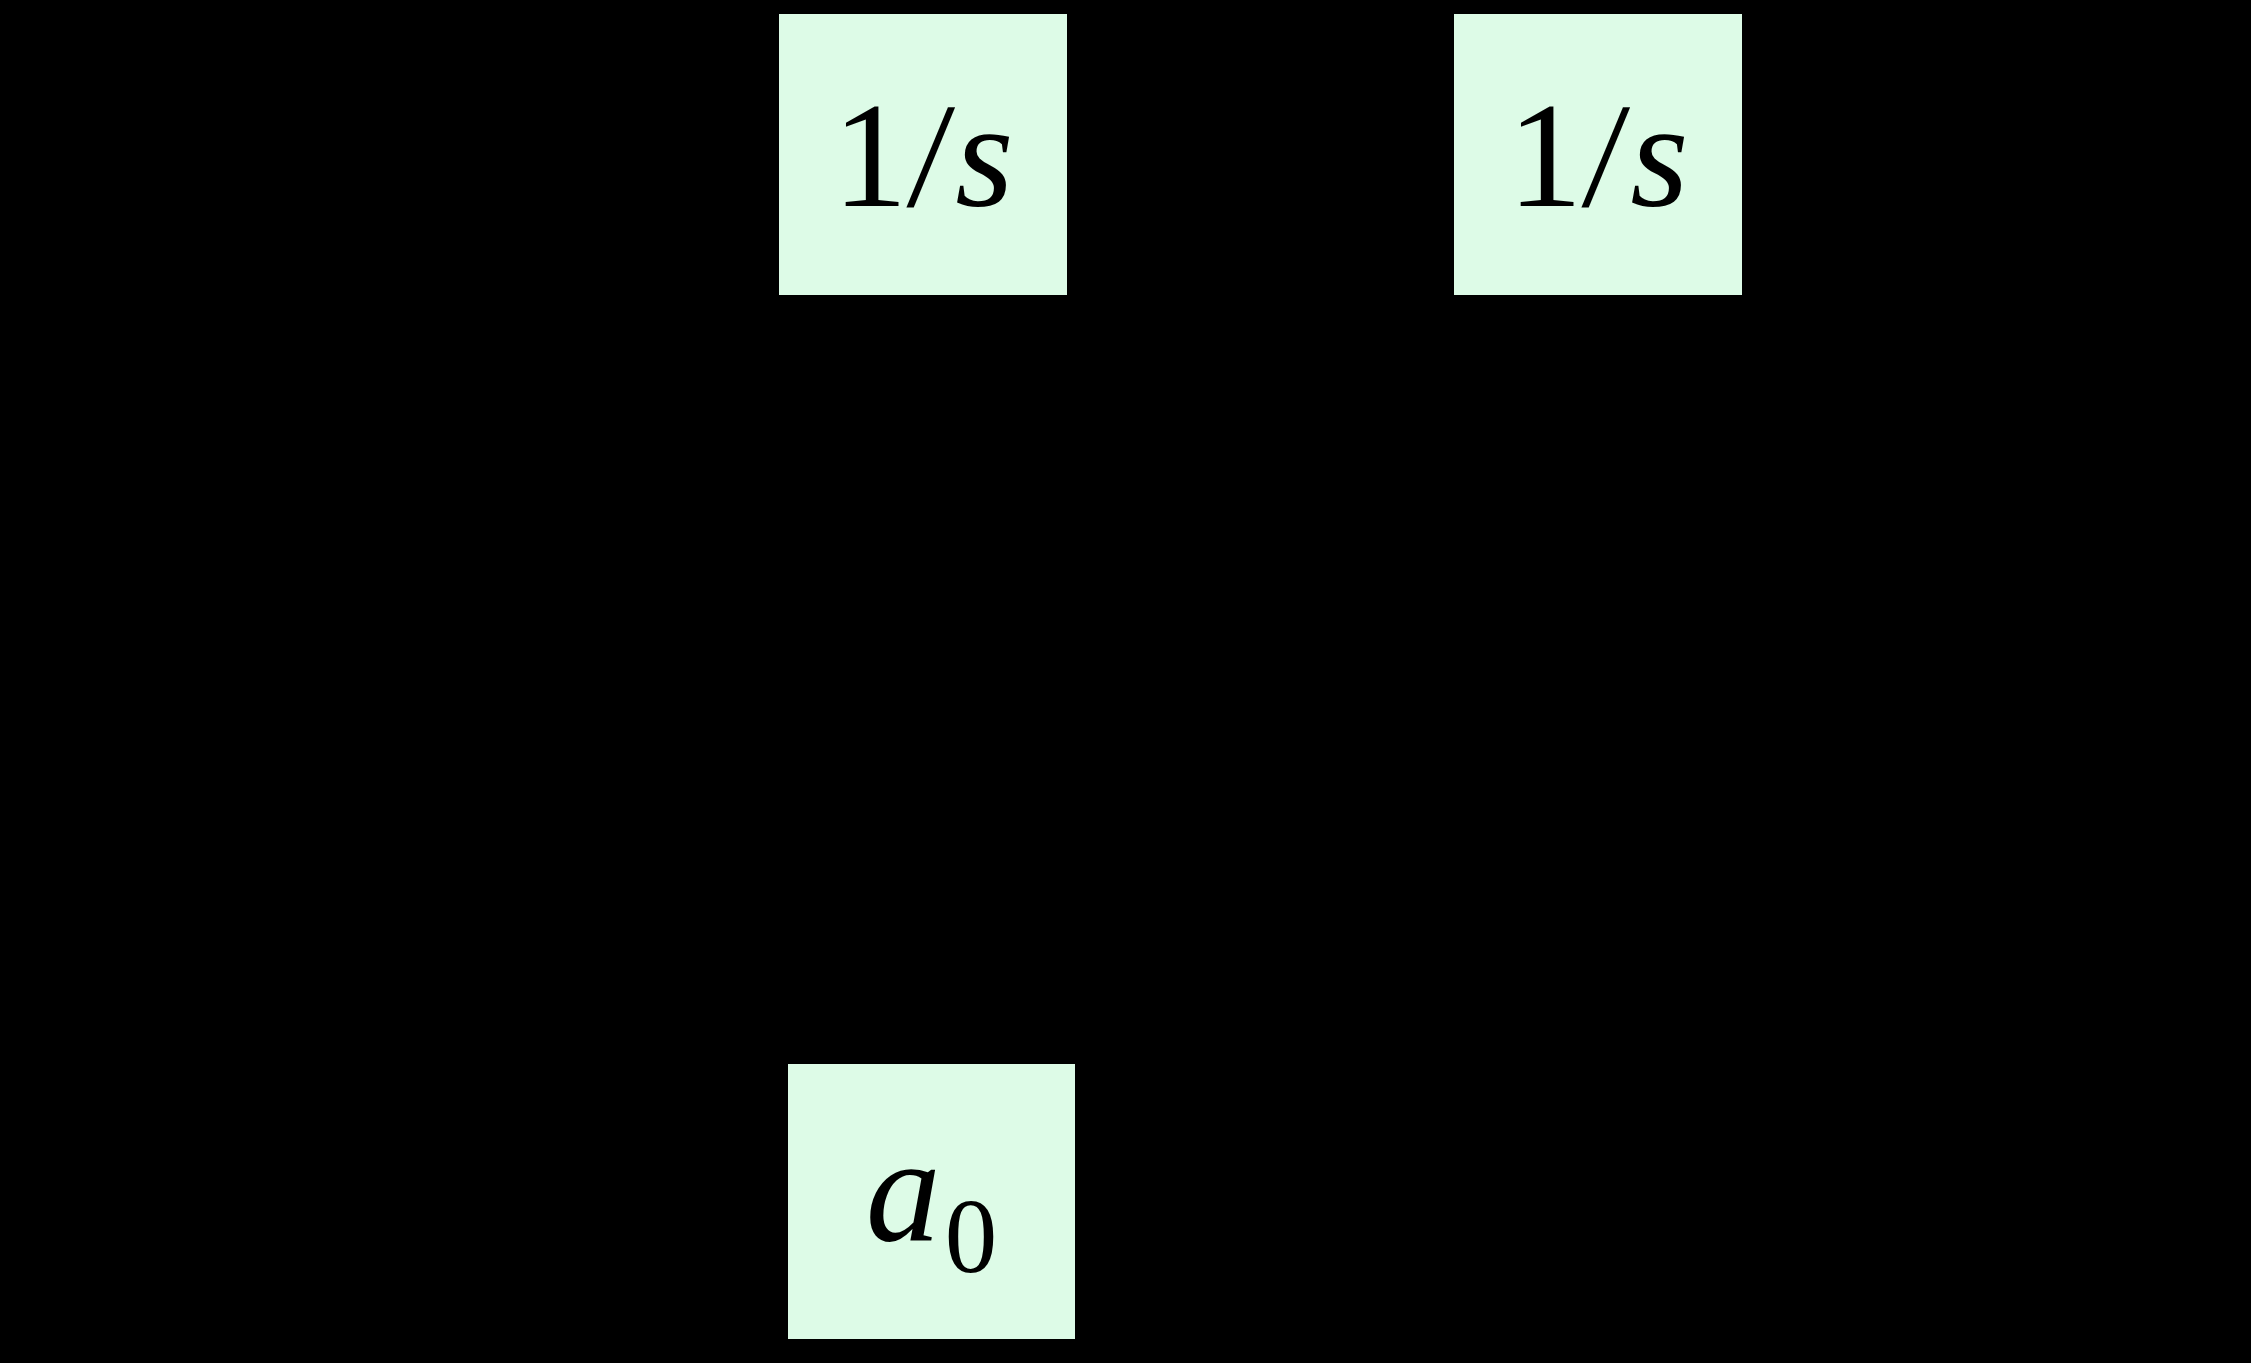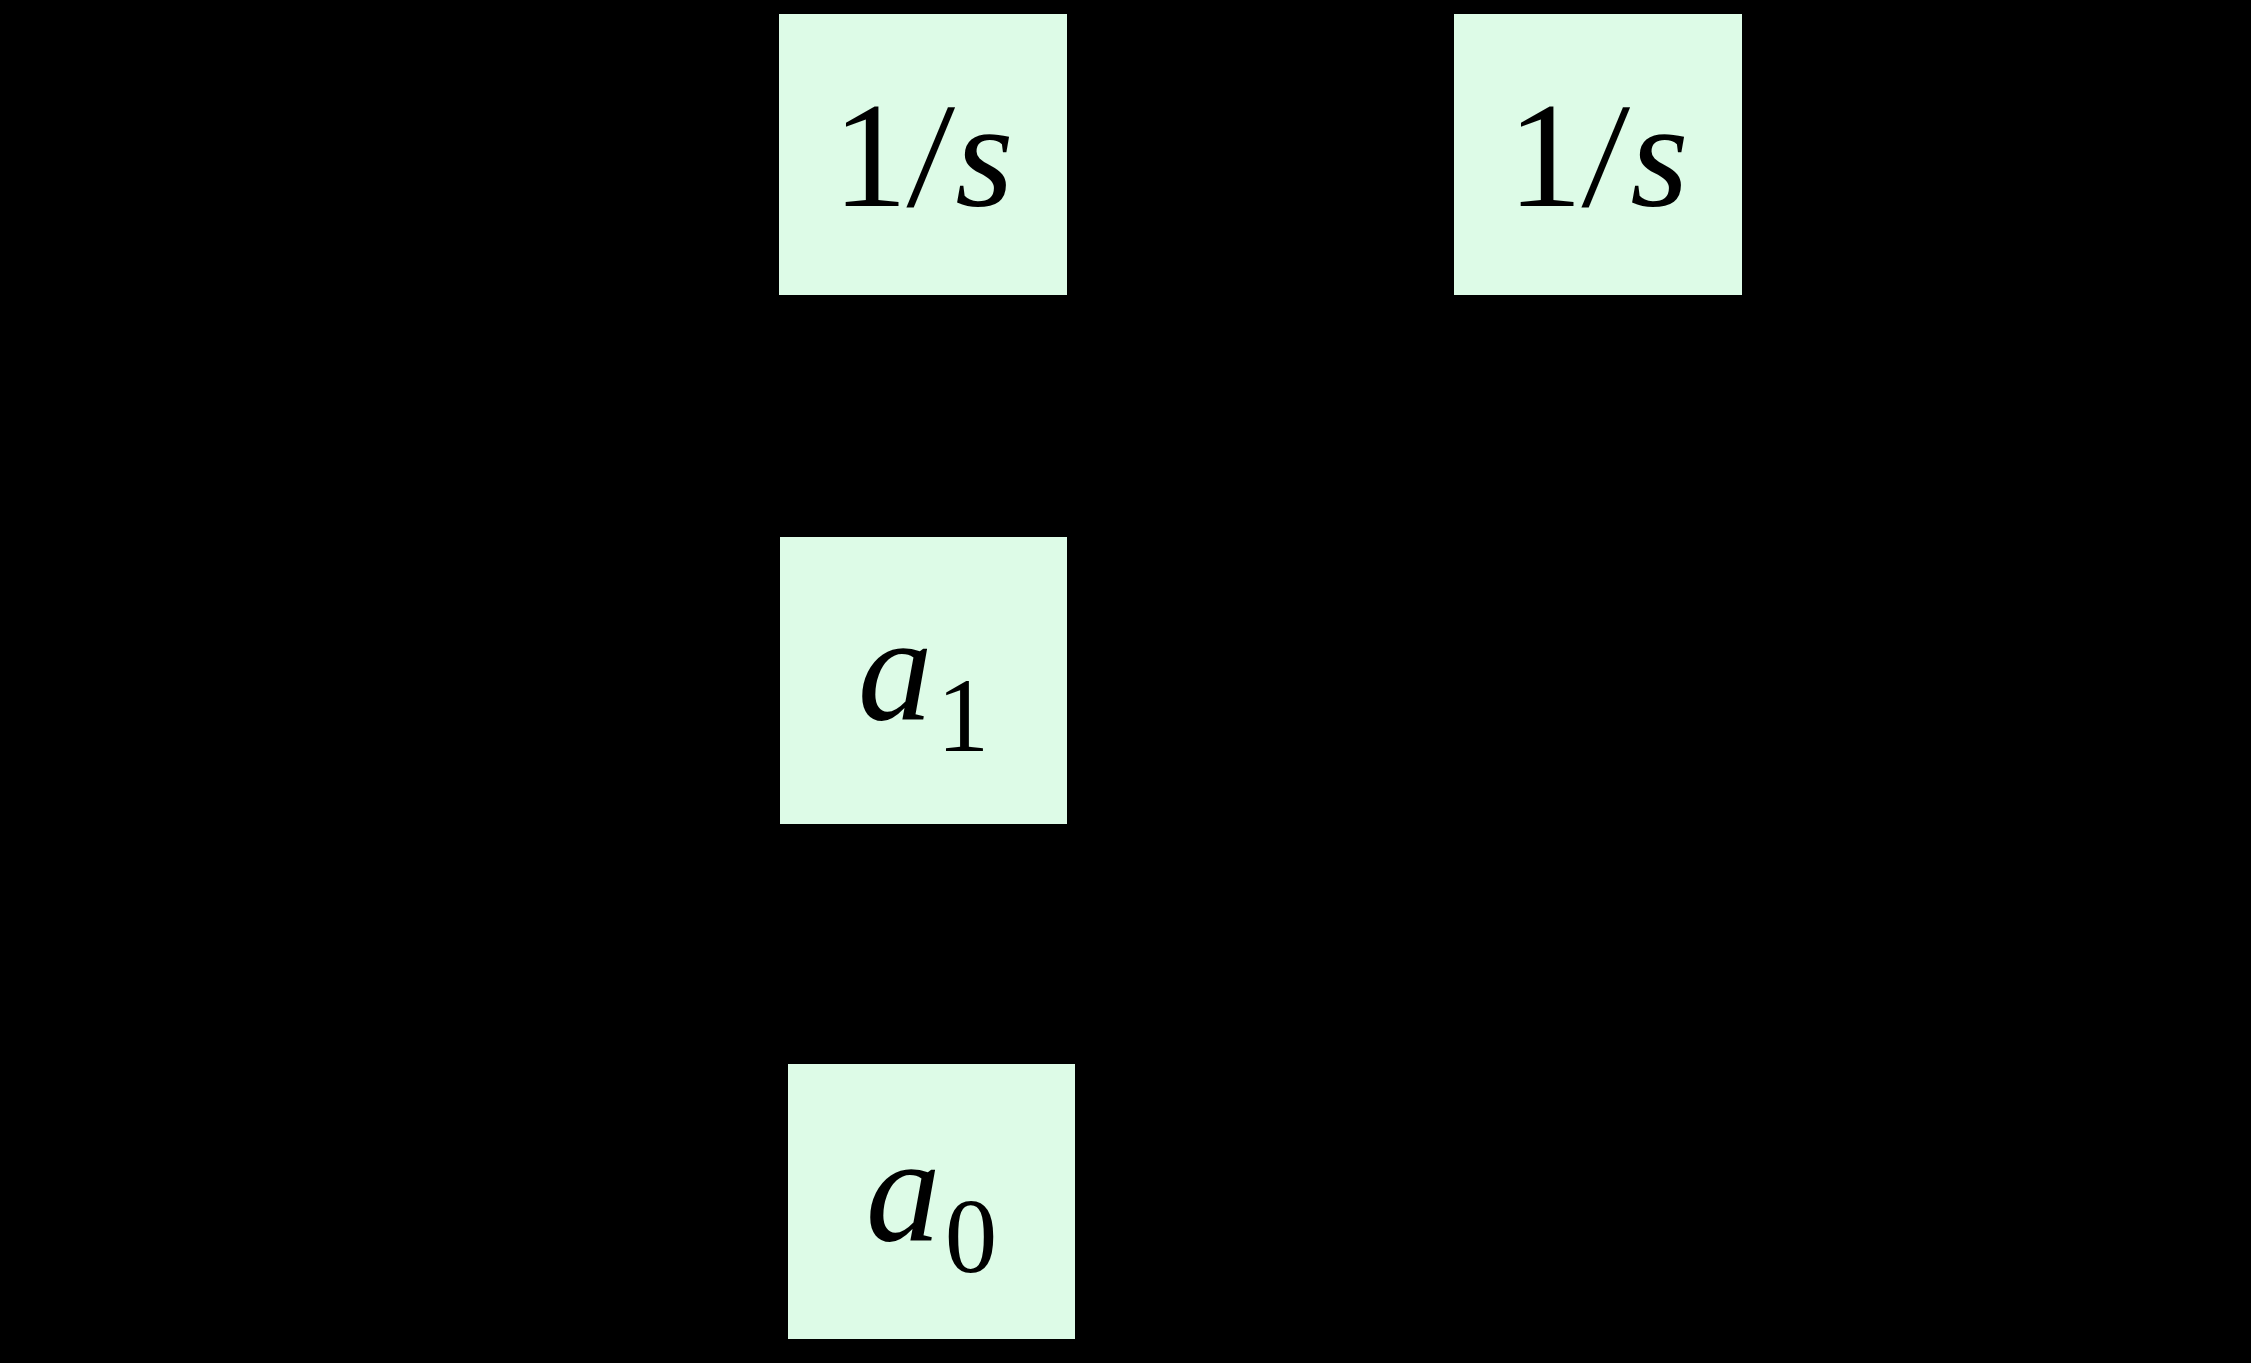--- a/index.html
+++ b/index.html
@@ -91,21 +91,18 @@
   <div class="connector" style="left:921px; top:825px; width:4px; height:238px;"></div>
 
   <div class="block" id="block-integrator-1">
     <span class="block-label"><span class="mathnum">1</span><span class="mathslash">/</span><span class="mathvar">s</span></span>
   </div>
 
   <div class="block" id="block-integrator-2">
     <span class="block-label"><span class="mathnum">1</span><span class="mathslash">/</span><span class="mathvar">s</span></span>
   </div>
 
-  <div class="block" id="block-gain-a1">
-    <span class="block-label"><span class="mathvar">a</span><span class="mathsub">1</span></span>
-  </div>
 
   <div class="block" id="block-gain-a0">
     <span class="block-label"><span class="mathvar">a</span><span class="mathsub">0</span></span>
   </div>
 
 </div>
 
 </body></html>

